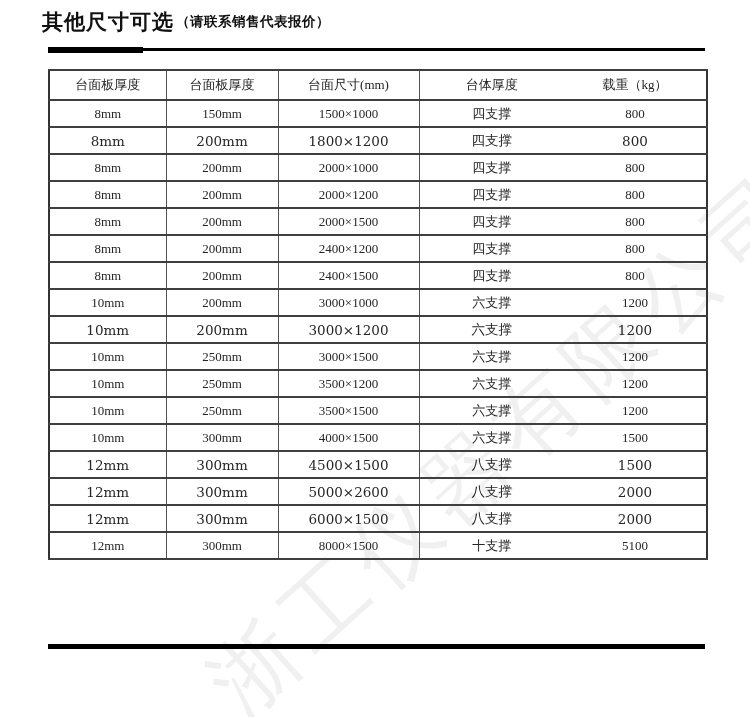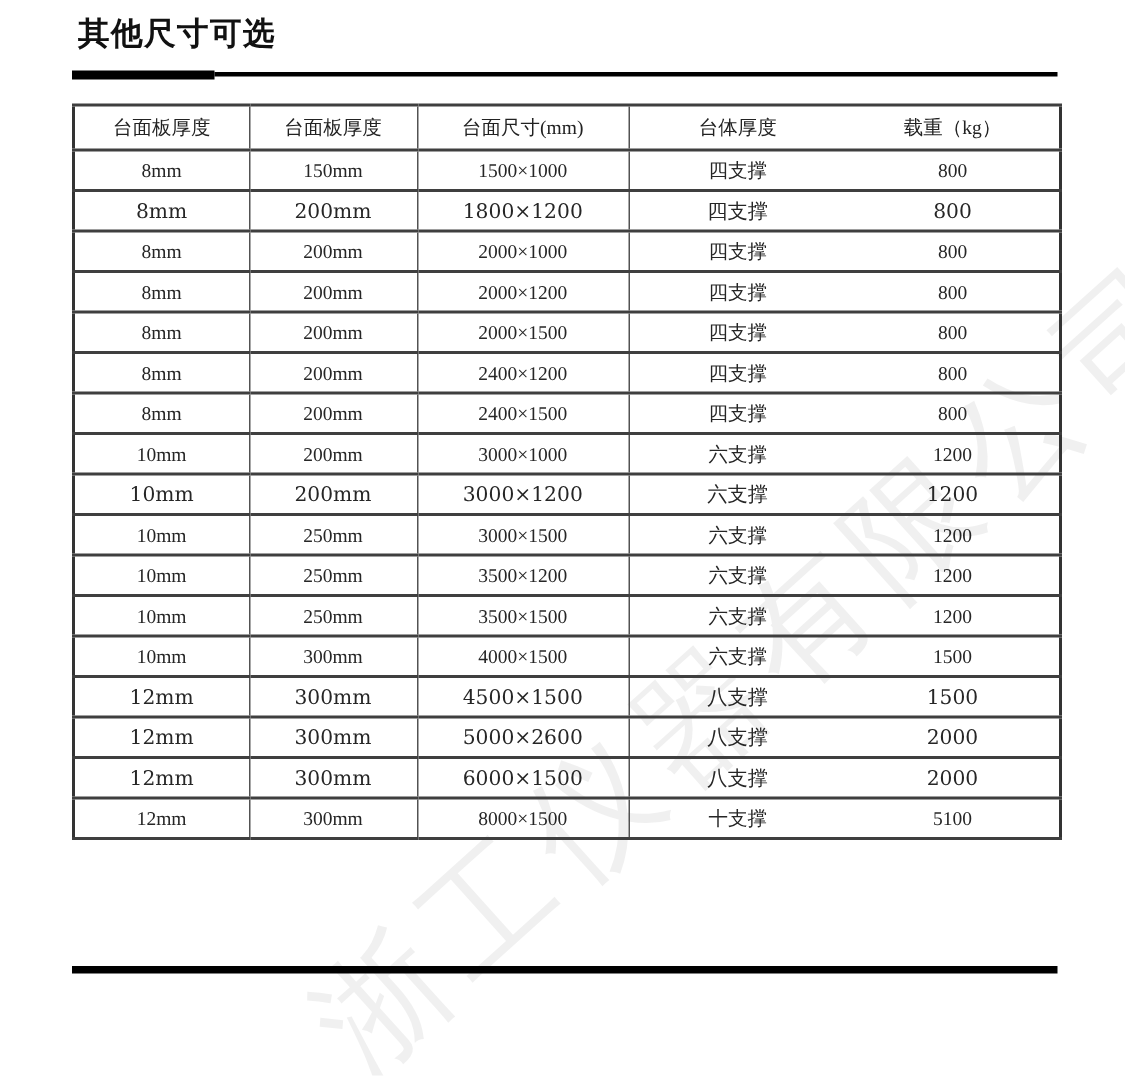--- a/index.html
+++ b/index.html
@@ -7,21 +7,21 @@
     width:750px; height:717px;
     background:#ffffff;
     position:relative;
     overflow:hidden;
     font-family:"Liberation Serif", serif;
     color:#262626;
   }
 
   
   .title-row {
-    position:absolute; left:52px; top:8px;
+    position:absolute; left:42px; top:8px;
     display:flex; align-items:center;
     white-space:nowrap;
     z-index:3;
     justify-content:flex-end;
   }
   .title-main {
     font-family:"Liberation Sans", sans-serif;
     font-size:21px; font-weight:700; color:#111;
     letter-spacing:1px;
   }
@@ -95,20 +95,21 @@
     width:657px; height:5px; background:#000; z-index:3;
   }
 </style>
 </head>
 <body>
 
 <div class="watermark">浙工仪器有限公司</div>
 
 <div class="title-row">
   <span class="title-main">其他尺寸可选</span>
+  <span class="title-note">（请联系销售代表报价）</span>
 </div>
 
 <div class="rule-top">
   <div class="thick"></div>
   <div class="thin"></div>
 </div>
 
 <table class="spec">
   <colgroup>
     <col style="width:117px">

